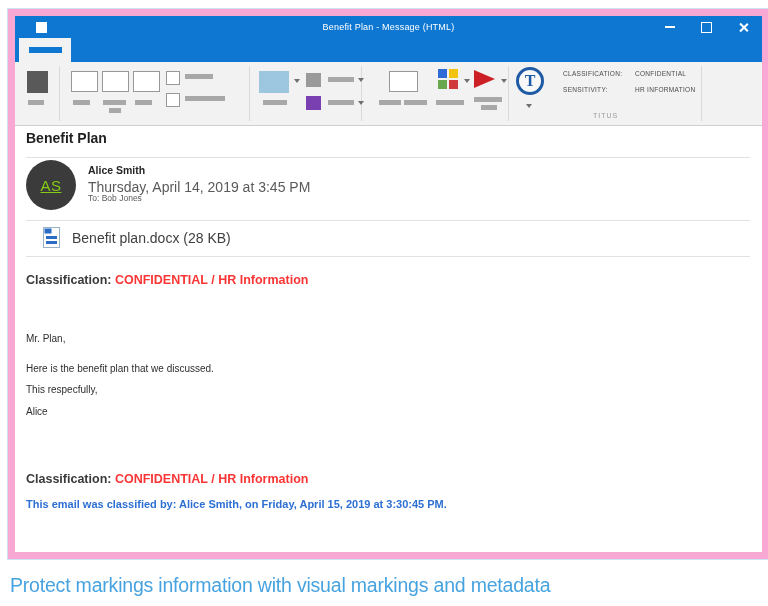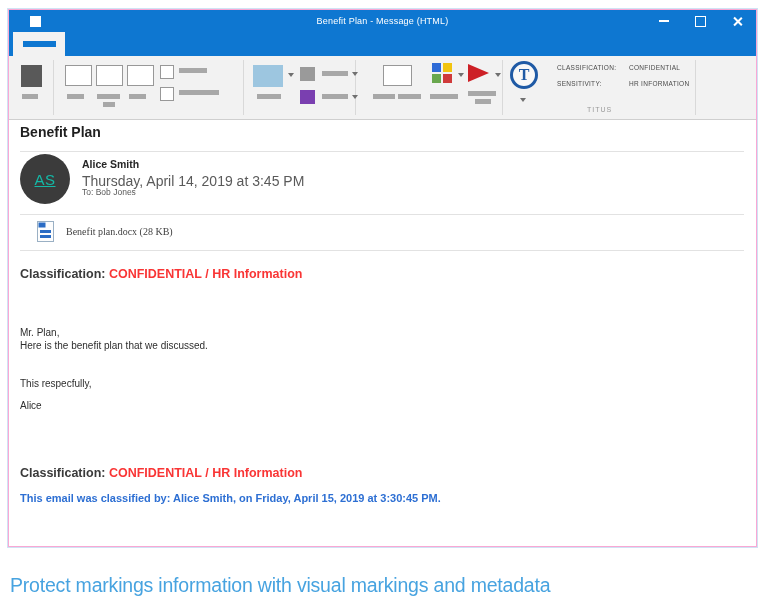--- a/index.html
+++ b/index.html
@@ -3,21 +3,21 @@
 <meta charset="utf-8">
 <style>
   html,body{margin:0;padding:0;}
   body{
     width:768px;height:606px;position:relative;background:#ffffff;
     font-family:"Liberation Sans", sans-serif;overflow:hidden;
   }
   
   .window{
     position:absolute;left:8px;top:9px;width:747px;height:536px;
-    background:#ffffff;border:1px solid #f9a8d4;
+    background:#ffffff;border:7px solid #f9a8d4;
     box-shadow:0 0 0 1px #cfe2f4;
   }
   .titlebar{
     height:22px;background:#0e77d1;display:flex;align-items:center;position:relative;
   }
   .app-icon{width:11px;height:11px;background:#ffffff;margin-left:21px;}
   .win-title{
     position:absolute;left:0;right:0;text-align:center;color:#ffffff;
     font-size:9px;letter-spacing:.2px;pointer-events:none;
   }
@@ -61,28 +61,28 @@
     font-family:"Liberation Serif", serif;font-weight:bold;font-size:16px;background:#f8f8f8;
   }
   .titus-label{position:absolute;font-size:6.5px;color:#4a4a4a;letter-spacing:.3px;}
   .titus-group-name{position:absolute;font-size:7px;color:#9a9a9a;letter-spacing:1px;}
   
   .content{position:relative;height:426px;background:#ffffff;}
   .subject{position:absolute;left:11px;top:4px;font-size:14px;font-weight:600;color:#1f1f1f;}
   .rule{position:absolute;left:11px;right:12px;height:1px;background:#e2e2e2;}
   .avatar{
     position:absolute;left:11px;top:34px;width:50px;height:50px;border-radius:50%;
-    background:#3b3b3b;color:#14b8a6;display:flex;align-items:center;justify-content:center;
+    background:#3b3b3b;color:#84cc16;display:flex;align-items:center;justify-content:center;
     font-size:15px;letter-spacing:.5px;text-decoration:underline;
   }
   .sender-name{position:absolute;left:73px;top:38px;font-size:10.5px;font-weight:700;color:#262626;}
   .sender-date{position:absolute;left:73px;top:53px;font-size:14px;color:#5a5a5a;}
   .sender-to{position:absolute;left:73px;top:67px;font-size:8.5px;color:#5a5a5a;}
   .attach-row{position:absolute;left:28px;top:101px;display:flex;align-items:center;gap:12px;}
-  .attach-name{font-size:10px;color:#3f3f3f;font-family:Liberation Serif, serif;}
+  .attach-name{font-size:14px;color:#3f3f3f;}
   .class-line{position:absolute;left:11px;font-size:12.5px;font-weight:700;color:#3a3a3a;}
   .class-line .red{color:#f93535;}
   .body-p{position:absolute;left:11px;font-size:10px;color:#2e2e2e;}
   .classified-by{position:absolute;left:11px;top:372px;font-size:11px;font-weight:600;color:#2d6fd3;}
   
   .caption{
     position:absolute;left:10px;top:574px;font-size:19.5px;color:#47a3e0;
     letter-spacing:-0.2px;font-stretch:condensed;
   }
 </style>
@@ -190,21 +190,21 @@
       <span class="attach-name">Benefit plan.docx (28 KB)</span>
     </div>
     <div class="rule" style="top:130px"></div>
 
     <div class="class-line" style="top:147px">
       <span>Classification:</span>
       <span class="red">CONFIDENTIAL / HR Information</span>
     </div>
 
     <div class="body-p" style="top:207px">Mr. Plan,</div>
-    <div class="body-p" style="top:220px">Here is the benefit plan that we discussed.</div>
+    <div class="body-p" style="top:237px">Here is the benefit plan that we discussed.</div>
     <div class="body-p" style="top:258px">This respecfully,</div>
     <div class="body-p" style="top:280px">Alice</div>
 
     <div class="class-line" style="top:346px">
       <span>Classification:</span>
       <span class="red">CONFIDENTIAL / HR Information</span>
     </div>
     <div class="classified-by">This email was classified by: Alice Smith, on Friday, April 15, 2019 at 3:30:45 PM.</div>
   </div>
 </div>

